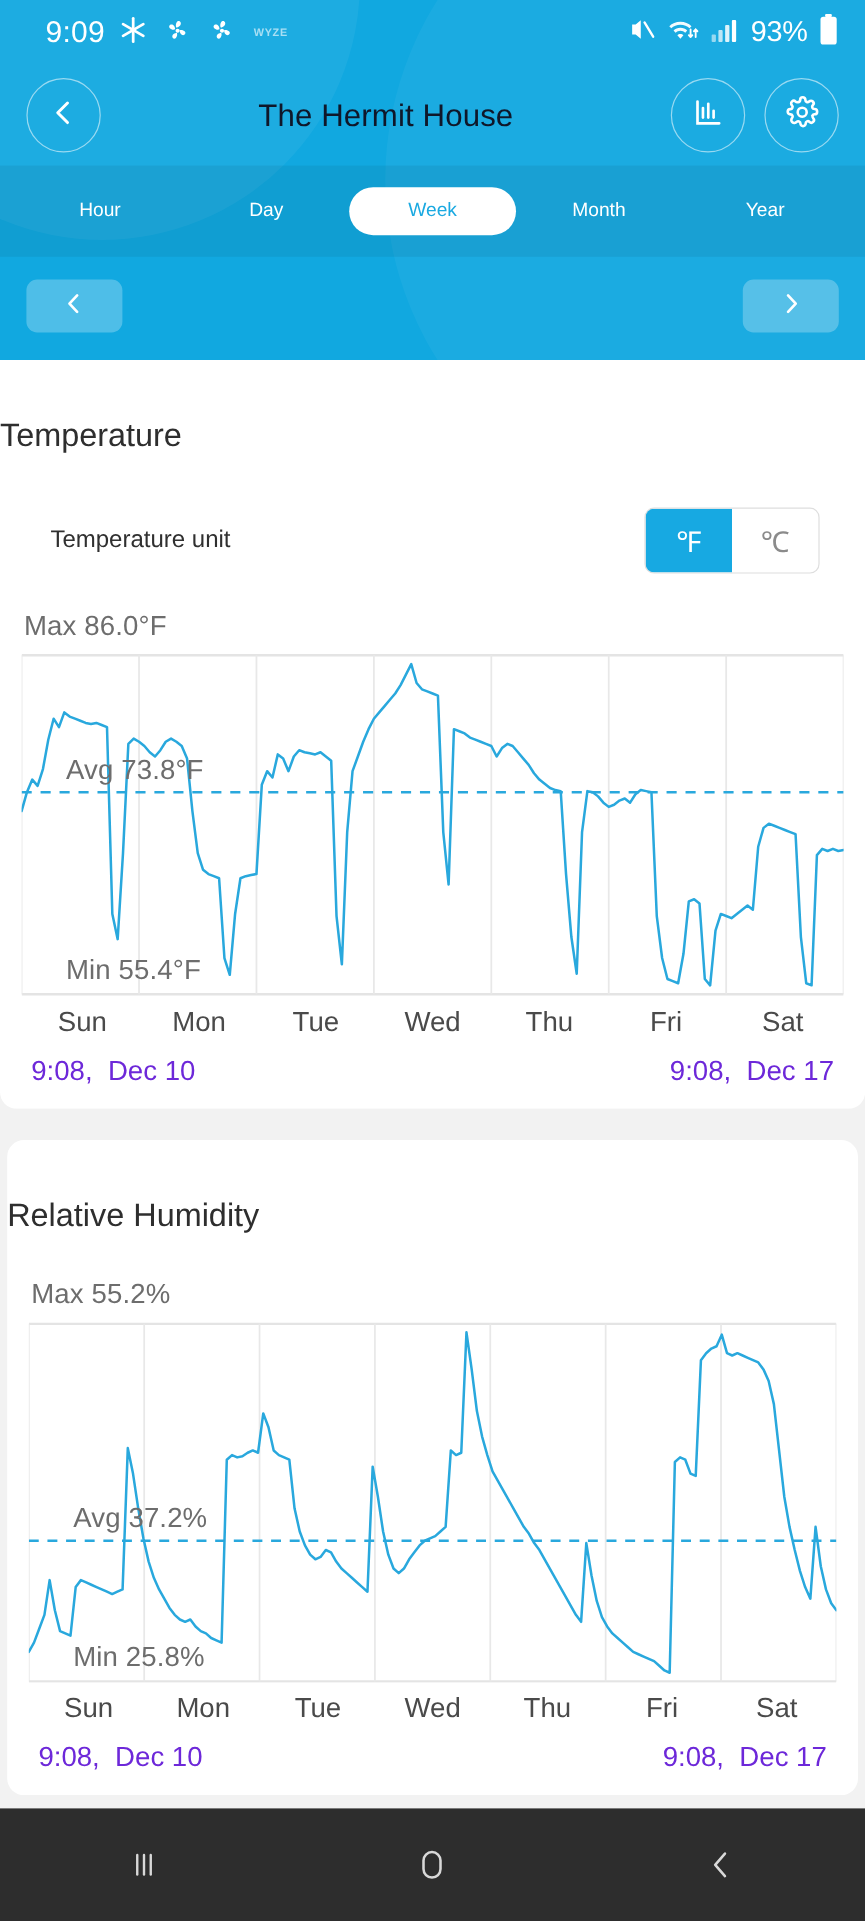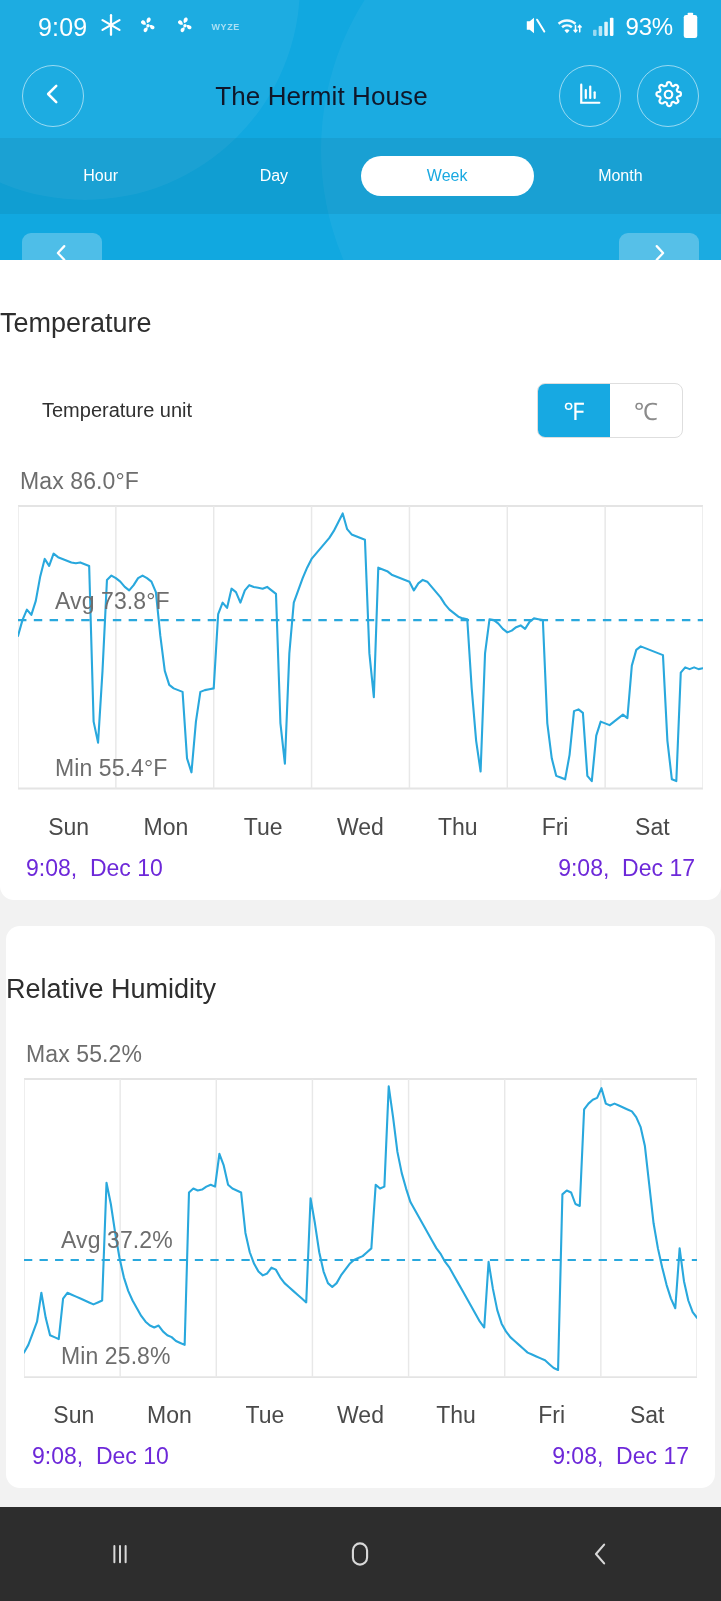--- a/index.html
+++ b/index.html
@@ -7,21 +7,21 @@
   body {
     font-family:"Liberation Sans", sans-serif;
     background:#f2f2f2;
     overflow:hidden;
     position:relative;
   }
 
   
   .header {
     position:relative;
-    width:721px; height:260px;
+    width:721px; height:300px;
     background:#11a8e0;
     overflow:hidden;
   }
   .bg-circle-a {
     position:absolute; right:-160px; top:-130px;
     width:560px; height:560px; border-radius:50%;
     background:rgba(255,255,255,0.045);
     pointer-events:none;
   }
   .bg-circle-b {
@@ -140,21 +140,21 @@
   .stat-min {
     position:absolute; left:37px; bottom:8px; z-index:4;
   }
   .stat-avg {
     position:absolute; left:37px; z-index:4;
   }
   .plot { position:relative; width:100%; }
   .plot svg { display:block; width:100%; }
 
   .axis-days {
-    display:flex; margin-top:24px; padding:0 2px;
+    display:flex; margin-top:8px; padding:0 2px;
   }
   .axis-days span {
     flex:1; text-align:center;
     font-size:23px; color:#4a4a4a;
   }
   .axis-range {
     display:flex; justify-content:space-between;
     margin-top:14px; padding:0 8px;
     font-size:23px; color:#6d28d9;
   }
@@ -269,20 +269,21 @@
         </span>
       </div>
     </div>
   </div>
 
   <div class="tabbar">
     <div class="tab">Hour</div>
     <div class="tab">Day</div>
     <div class="tab active">Week</div>
     <div class="tab">Month</div>
+    <div class="tab">Year</div>
   </div>
 
   <div class="rangebar">
     <div class="range-btn">
       <span>
         <svg width="22" height="22" viewBox="0 0 24 24" fill="none" stroke="#fff" stroke-width="2.4" stroke-linecap="round" stroke-linejoin="round">
           <polyline points="14.5,4.5 7.5,12 14.5,19.5"></polyline>
         </svg>
       </span>
     </div>

